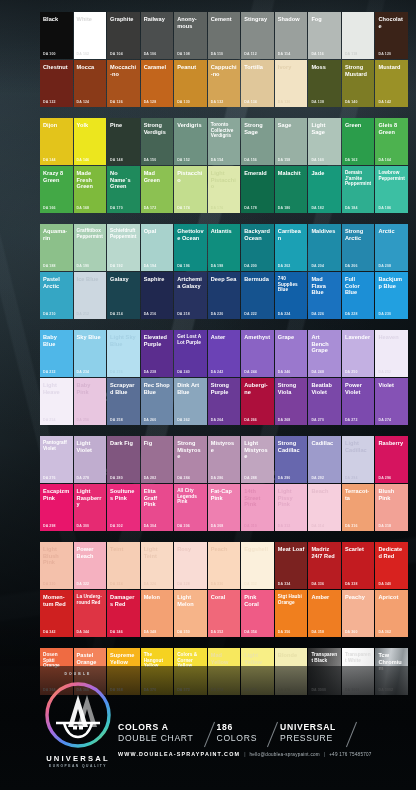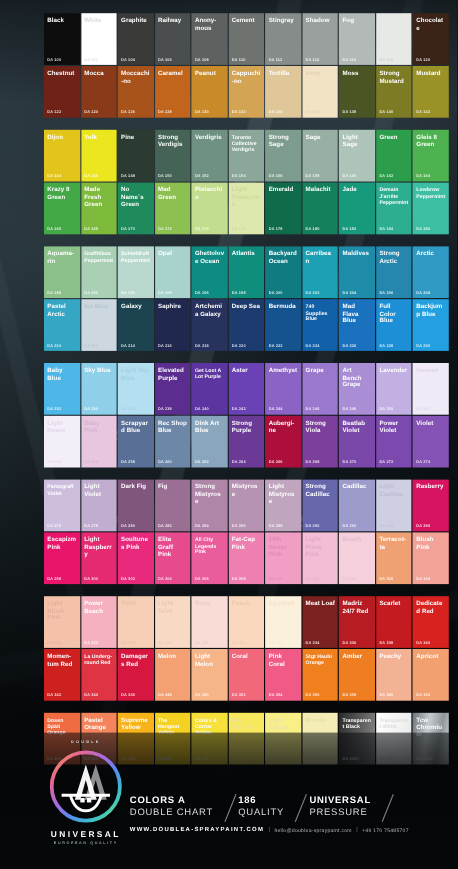--- a/index.html
+++ b/index.html
@@ -739,21 +739,21 @@
   </div>
 
   <div id="tagline">
       <div class="tg">
         <div class="t1">COLORS A</div>
         <div class="t2">DOUBLE CHART</div>
       </div>
       <div class="slash"></div>
       <div class="tg">
         <div class="t1">186</div>
-        <div class="t2">QUALITY</div>
+        <div class="t2">COLORS</div>
       </div>
       <div class="slash"></div>
       <div class="tg">
         <div class="t1">UNIVERSAL</div>
         <div class="t2">PRESSURE</div>
       </div>
       <div class="slash"></div>
     </div>
 
   <div id="contact">

